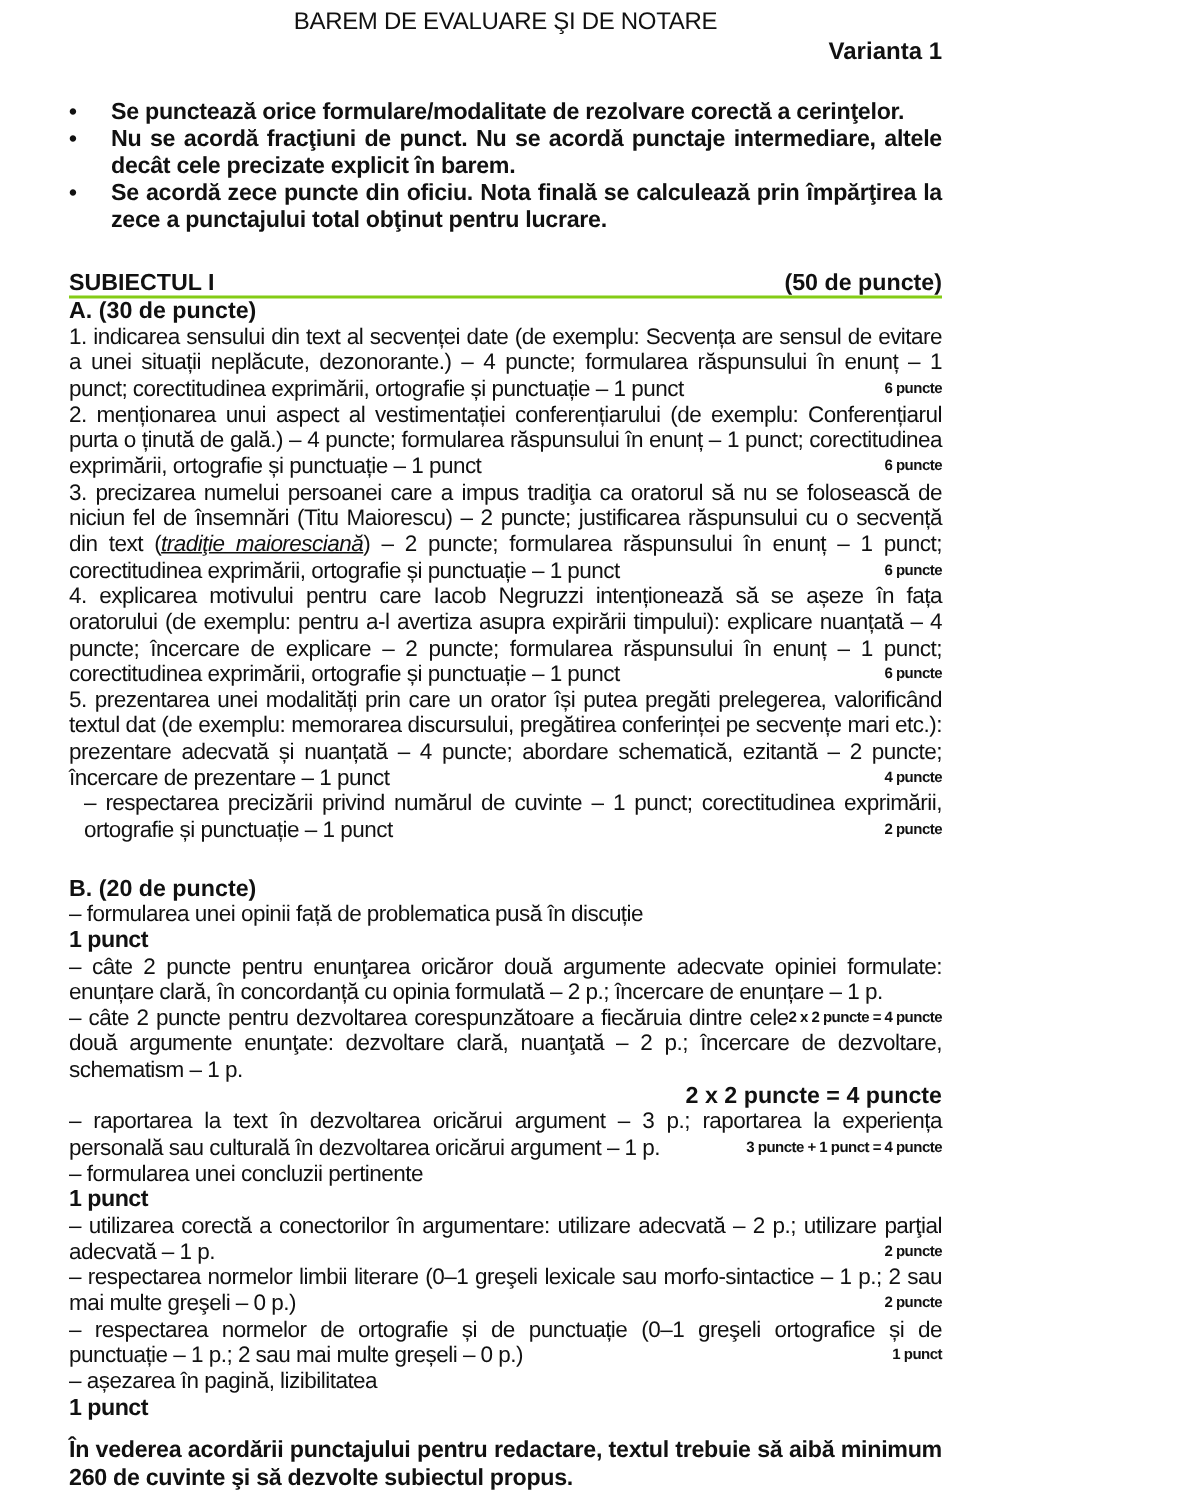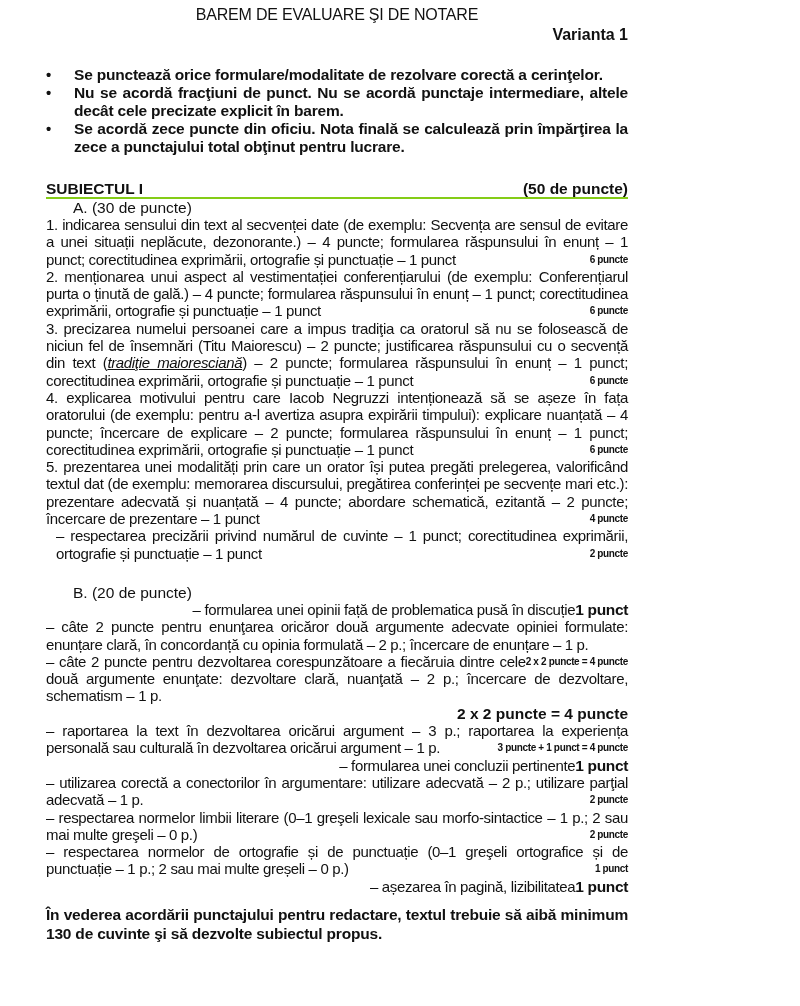--- a/index.html
+++ b/index.html
@@ -5,24 +5,24 @@
   html, body { margin: 0; padding: 0; background: #ffffff; }
   body { width: 800px; height: 1006px; overflow: hidden; font-family: "Liberation Sans", sans-serif; color: #111; }
   .page { position: relative; width: 660px; height: 1006px; padding: 0 32px 0 46px; box-sizing: border-box; }
   .title { text-align: center; font-size: 16px; padding-top: 6px; height: 18px; letter-spacing: -0.2px; }
   .variant { text-align: right; font-size: 16px; font-weight: bold; margin-top: 2px; height: 20px; }
   .filiera { font-style: italic; font-weight: bold; font-size: 15.5px; margin-top: 2px; letter-spacing: -0.3px; }
   ul.rules { list-style: none; margin: 20px 0 0 0; padding: 0; }
   ul.rules li { position: relative; padding-left: 28px; font-weight: bold; font-size: 15.5px; line-height: 18px; text-align: justify; letter-spacing: -0.2px; }
   ul.rules li .bullet { position: absolute; left: 0; top: 0; font-size: 15px; }
   .subj-header { margin-top: 24px; display: flex; justify-content: space-between; font-weight: bold; font-size: 15.5px; border-bottom: 2px solid #84cc16; line-height: 17px; }
-  .sec-title { font-weight: normal; font-size: 15.5px; line-height: 17px; margin-top: 0px; margin-left: 27px; }
+  .sec-title { font-weight: bold; font-size: 15.5px; line-height: 17px; margin-top: 0px; }
   .item { font-size: 15px; line-height: 17.3px; text-align: justify; letter-spacing: -0.35px; }
   .item .pts { font-weight: bold; float: right; font-size: 10px; }
-  .rowline { display: flex; justify-content: flex-end; font-size: 15px; line-height: 17.3px; letter-spacing: -0.35px; }
+  .rowline { display: flex; justify-content: flex-end; font-size: 15px; line-height: 17.3px; letter-spacing: -0.35px; flex-direction: column; }
   .rowline .pts { font-weight: bold; font-size: 15.5px; white-space: nowrap; }
   .right-pts { text-align: right; font-weight: bold; font-size: 15.5px; line-height: 17.3px; }
   .secB { margin-top: 22px; }
   .final-note { margin-top: 10px; font-weight: bold; font-size: 15.5px; line-height: 19px; text-align: justify; letter-spacing: -0.2px; }
   em { font-style: italic; text-decoration: underline; }
   .indent { padding-left: 10px; }
 </style>
 </head>
 <body>
 
@@ -101,15 +101,15 @@
     </div>
     <div class="item">
       <span>– respectarea normelor de ortografie și de punctuație (0–1 greşeli ortografice și de punctuație – 1 p.; 2 sau mai multe greșeli – 0 p.)</span>
       <span class="pts">1 punct</span>
     </div>
     <div class="rowline">
       <span>– așezarea în pagină, lizibilitatea</span>
       <span class="pts">1 punct</span>
     </div>
 
-    <div class="final-note">În vederea acordării punctajului pentru redactare, textul trebuie să aibă minimum 130 de cuvinte şi să dezvolte subiectul propus.</div>
+    <div class="final-note">În vederea acordării punctajului pentru redactare, textul trebuie să aibă minimum 260 de cuvinte şi să dezvolte subiectul propus.</div>
   </div>
 </div>
 
 </body></html>

